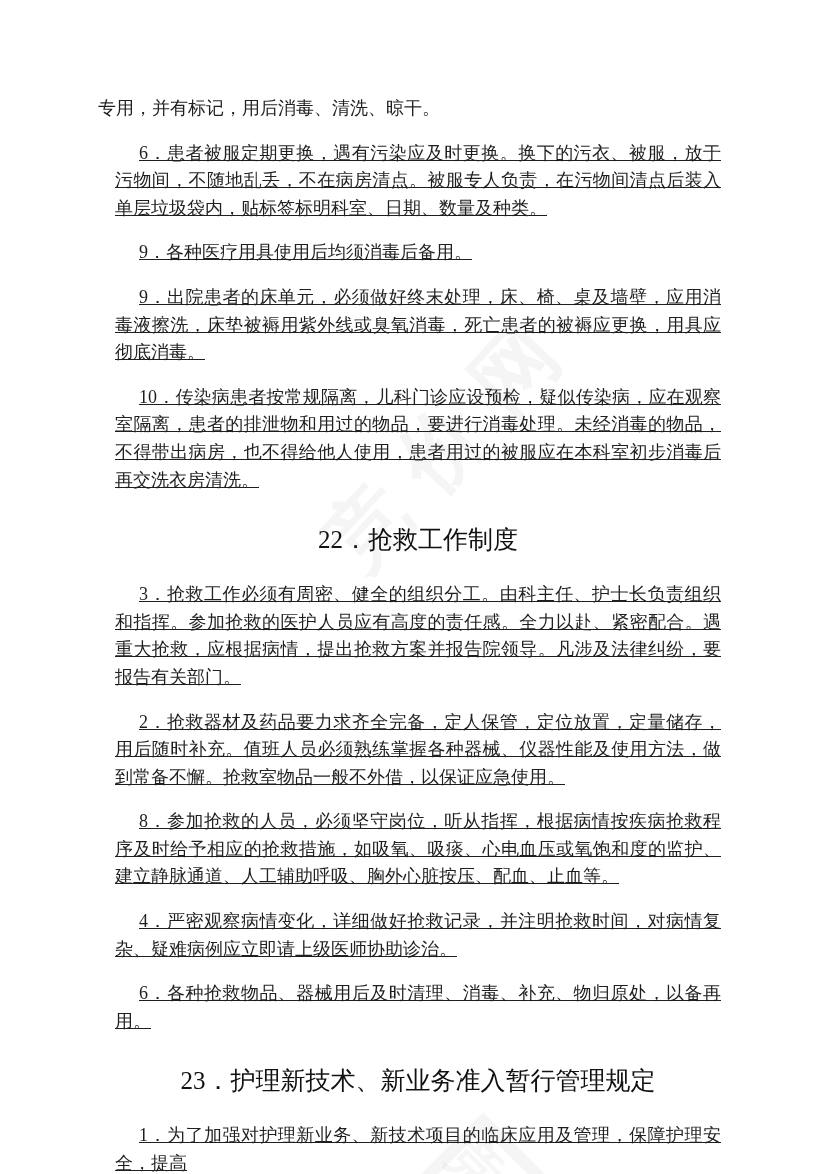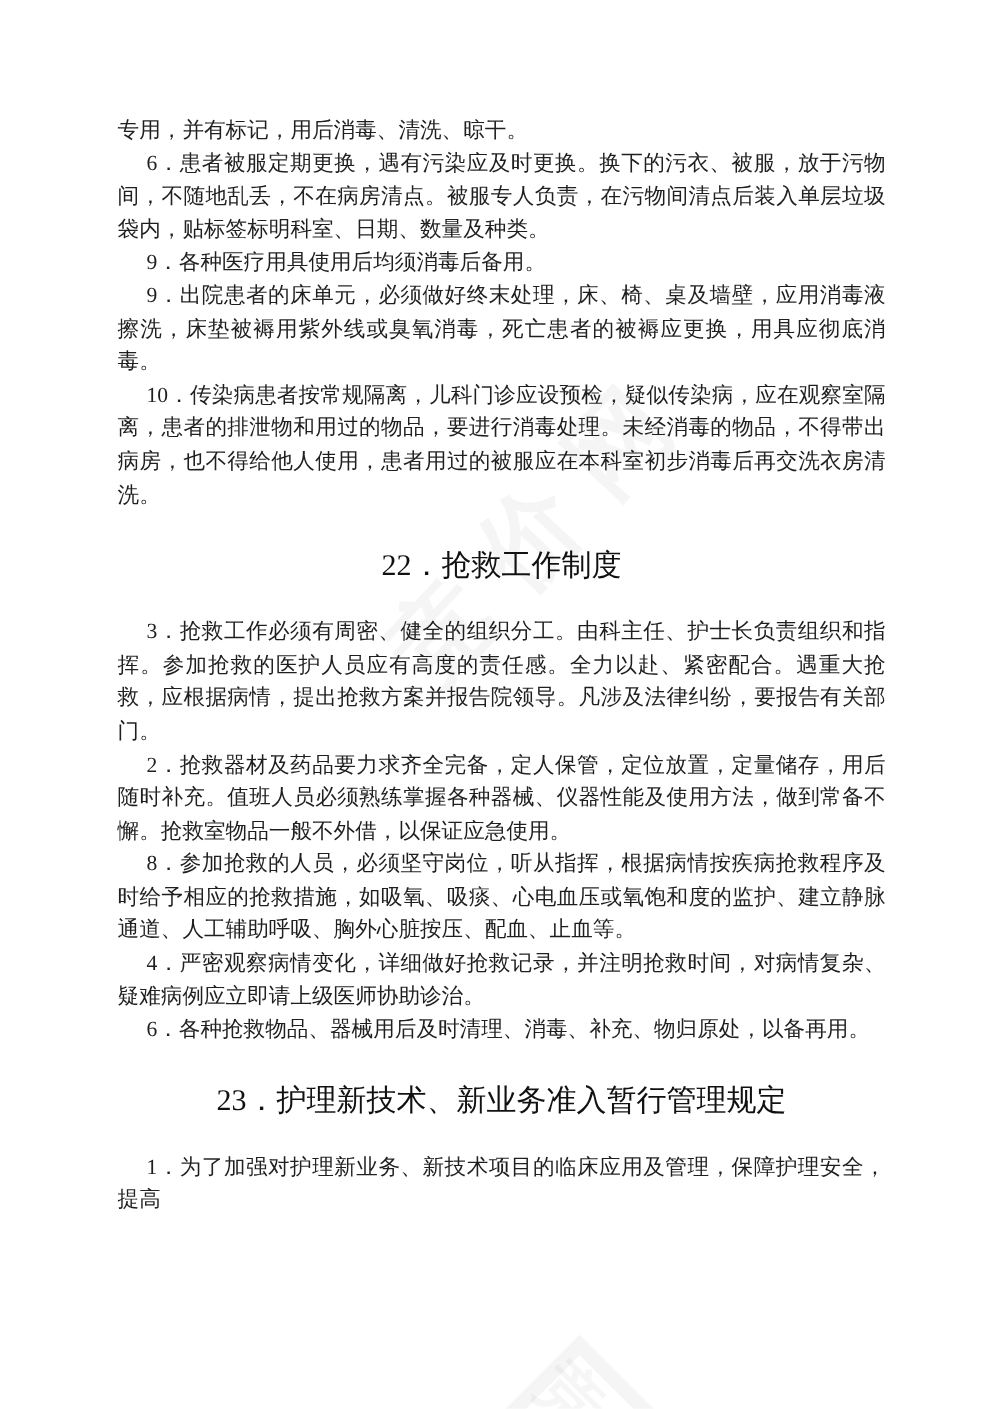--- a/index.html
+++ b/index.html
@@ -53,21 +53,21 @@
     position: absolute;
     left: 98px; top: 95px;
     width: 640px;
     font-family: "Liberation Serif", "DejaVu Serif", serif;
     font-size: 18px;
     line-height: 27.6px;
     color: #1f1f1f;
     text-align: justify;
   }
   .content p.continuation { margin: 0; text-indent: 0; }
-  .content p.item { margin: 0; text-indent: 24px; }
+  .content p.item { margin: 17px; text-indent: 24px; text-decoration: underline; }
   .content h2.heading {
     margin: 29px 0 25px;
     font-size: 25px;
     line-height: 33px;
     font-weight: 400;
     text-align: center;
     text-indent: 0;
     color: #111111;
     font-family: "Liberation Serif", "DejaVu Serif", serif;
   }

